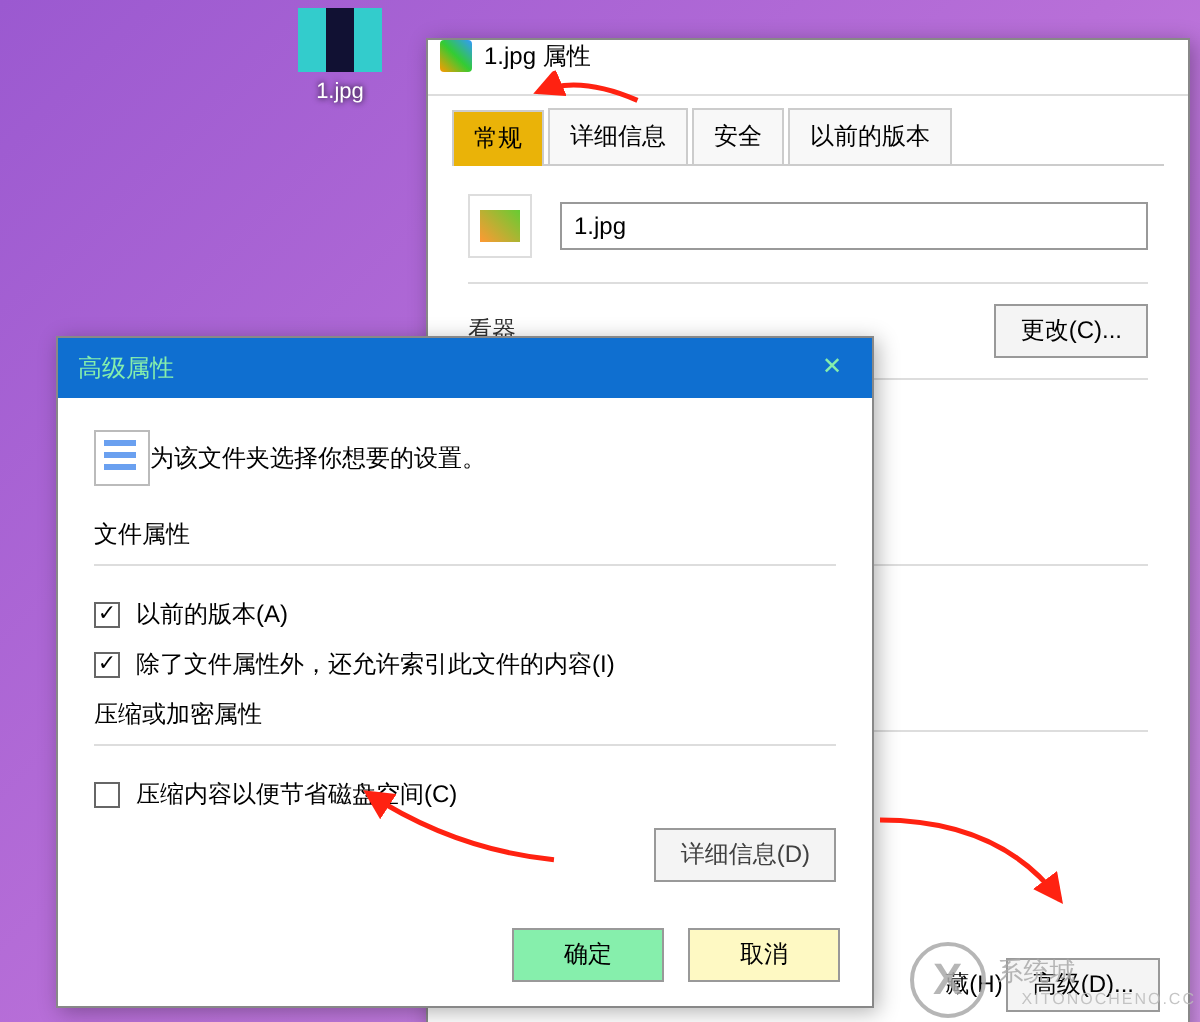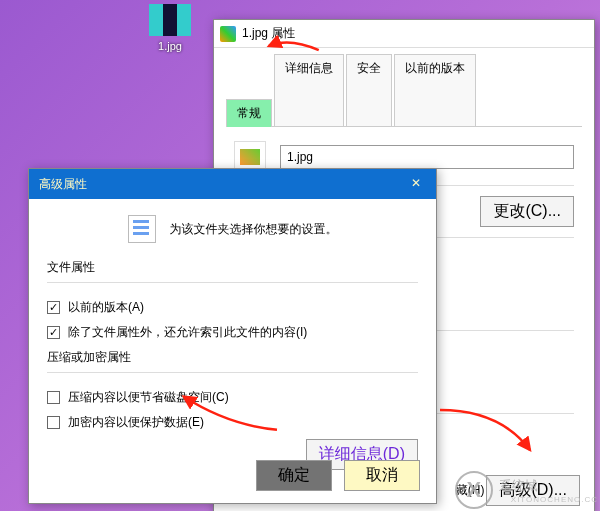--- a/index.html
+++ b/index.html
@@ -9,42 +9,42 @@
     position: relative; overflow: hidden; font-size: 12px;
   }
   .desktop-icon { position:absolute; top:4px; left:140px; width:60px; text-align:center; }
   .desktop-icon .thumb { width:42px; height:32px; margin:0 auto 4px; background:#fff; display:flex; }
   .desktop-icon .thumb span { flex:1; }
   .desktop-icon .thumb .a{background:#3cc;} .desktop-icon .thumb .b{background:#113;} .desktop-icon .thumb .c{background:#3cc;}
   .desktop-icon .lbl { color:#fff; font-size:11px; text-shadow:0 0 3px #000; }
 
   .win { position:absolute; background:#fff; border:1px solid #888; box-shadow:2px 2px 10px rgba(0,0,0,.3); }
   .props { top:19px; left:213px; width:382px; height:500px; }
-  .props .titlebar { height:28px; display:flex; align-items:center; padding:0 6px; border-bottom:1px solid #ddd; }
+  .props .titlebar { height:28px; display:flex; padding:0 6px; border-bottom:1px solid #ddd; }
   .props .titlebar .ico { width:16px; height:16px; background:linear-gradient(45deg,#f90,#3c3,#39f); margin-right:6px; border-radius:2px; }
   .tabs { display:flex; border-bottom:1px solid #ccc; margin:6px 12px 0; }
   .tab { padding:5px 10px; font-size:12px; border:1px solid #ccc; border-bottom:none; margin-right:2px; background:#f8f8f8; }
-  .tab.active { background:#86efac; position:relative; top:1px;margin-top:44px; }
+  .tab.active { background:#eab308; position:relative; top:1px; }
   .props-body { padding:14px 20px; }
   .file-row { display:flex; align-items:center; gap:14px; margin-bottom:12px; }
   .file-ico { width:32px; height:32px; background:#fff; border:1px solid #ddd; display:flex; align-items:center; justify-content:center; }
   .file-ico div { width:20px; height:16px; background:linear-gradient(45deg,#f93,#6c3); }
   .fn-input { flex:1; border:1px solid #999; padding:4px 6px; font-size:12px; }
   hr { border:none; border-top:1px solid #ddd; margin:8px 0; }
   .info-row { display:flex; align-items:center; margin:10px 0; gap:8px; }
   .info-label { flex:1; color:#333; }
-  .btn { border:1px solid #999; background:#f4f4f4; padding:4px 12px; font-size:16px; min-width:76px; text-align:center; cursor:pointer; }
-  .btn.disabled { color:#6d28d9; }
+  .btn { border:1px solid #999; background:#f4f4f4; padding:4px 12px; font-size:12px; min-width:76px; text-align:center; cursor:pointer; }
+  .btn.disabled { color:#404040; }
   .props-footer { position:absolute; right:14px; bottom:12px; display:flex; gap:2px; align-items:center; }
 
   .adv { top:168px; left:28px; width:409px; height:336px; }
-  .adv .titlebar { height:30px; background:#0f6fd0; color:#fef9c3; display:flex; align-items:center; padding:0 10px; justify-content:space-between; }
+  .adv .titlebar { height:30px; background:#0f6fd0; color:#86efac; display:flex; align-items:center; padding:0 10px; justify-content:space-between; }
   .adv .close { width:20px; height:20px; text-align:center; line-height:18px; }
   .adv-body { padding:16px 18px; }
-  .prompt { display:flex; align-items:center; gap:14px; margin-bottom:16px;justify-content:center; }
+  .prompt { display:flex; align-items:center; margin-bottom:16px; }
   .prompt .pico { width:28px; height:28px; border:1px solid #bbb; background:#fff; position:relative; }
   .prompt .pico::before { content:""; position:absolute; left:4px; top:4px; width:16px; height:3px; background:#6aa0f0; box-shadow:0 6px #6aa0f0,0 12px #6aa0f0; }
   .group-title { margin:8px 0 6px; }
   .group { border-top:1px solid #ddd; padding-top:8px; margin-top:2px; }
   .chk { display:flex; align-items:center; gap:8px; margin:8px 0; }
   .chkbox { width:13px; height:13px; border:1px solid #666; display:inline-flex; align-items:center; justify-content:center; background:#fff; }
   .chkbox.checked::after { content:"✓"; font-size:11px; line-height:11px; color:#000; }
   .details-row { display:flex; justify-content:flex-end; margin-top:4px; }
   .adv-footer { position:absolute; right:16px; bottom:12px; display:flex; gap:12px; }
 
@@ -138,31 +138,27 @@
         <span>除了文件属性外，还允许索引此文件的内容(I)</span>
       </label>
     </div>
 
     <div class="group-title" style="">压缩或加密属性</div>
     <div class="group">
       <label class="chk">
         <span class="chkbox"></span>
         <span>压缩内容以便节省磁盘空间(C)</span>
       </label>
-      <label class="chk">
-        <span class="chkbox"></span>
-        <span>加密内容以便保护数据(E)</span>
-      </label>
       <div class="details-row">
         <span class="btn disabled">详细信息(D)</span>
       </div>
     </div>
   </div>
   <div class="adv-footer">
-    <span class="btn" style="background:#737373">确定</span>
+    <span class="btn" style="background:#86efac">确定</span>
     <span class="btn" style="background:#fef9c3">取消</span>
   </div>
 </div>
 
 <div class="arrow a1">
   <svg viewBox="0 0 60 30">
       <defs>
         <marker id="ah1" markerWidth="6" markerHeight="6" refX="5" refY="3" orient="auto">
           <path d="M0,0 L6,3 L0,6 Z" fill="#f21"></path>
         </marker>

